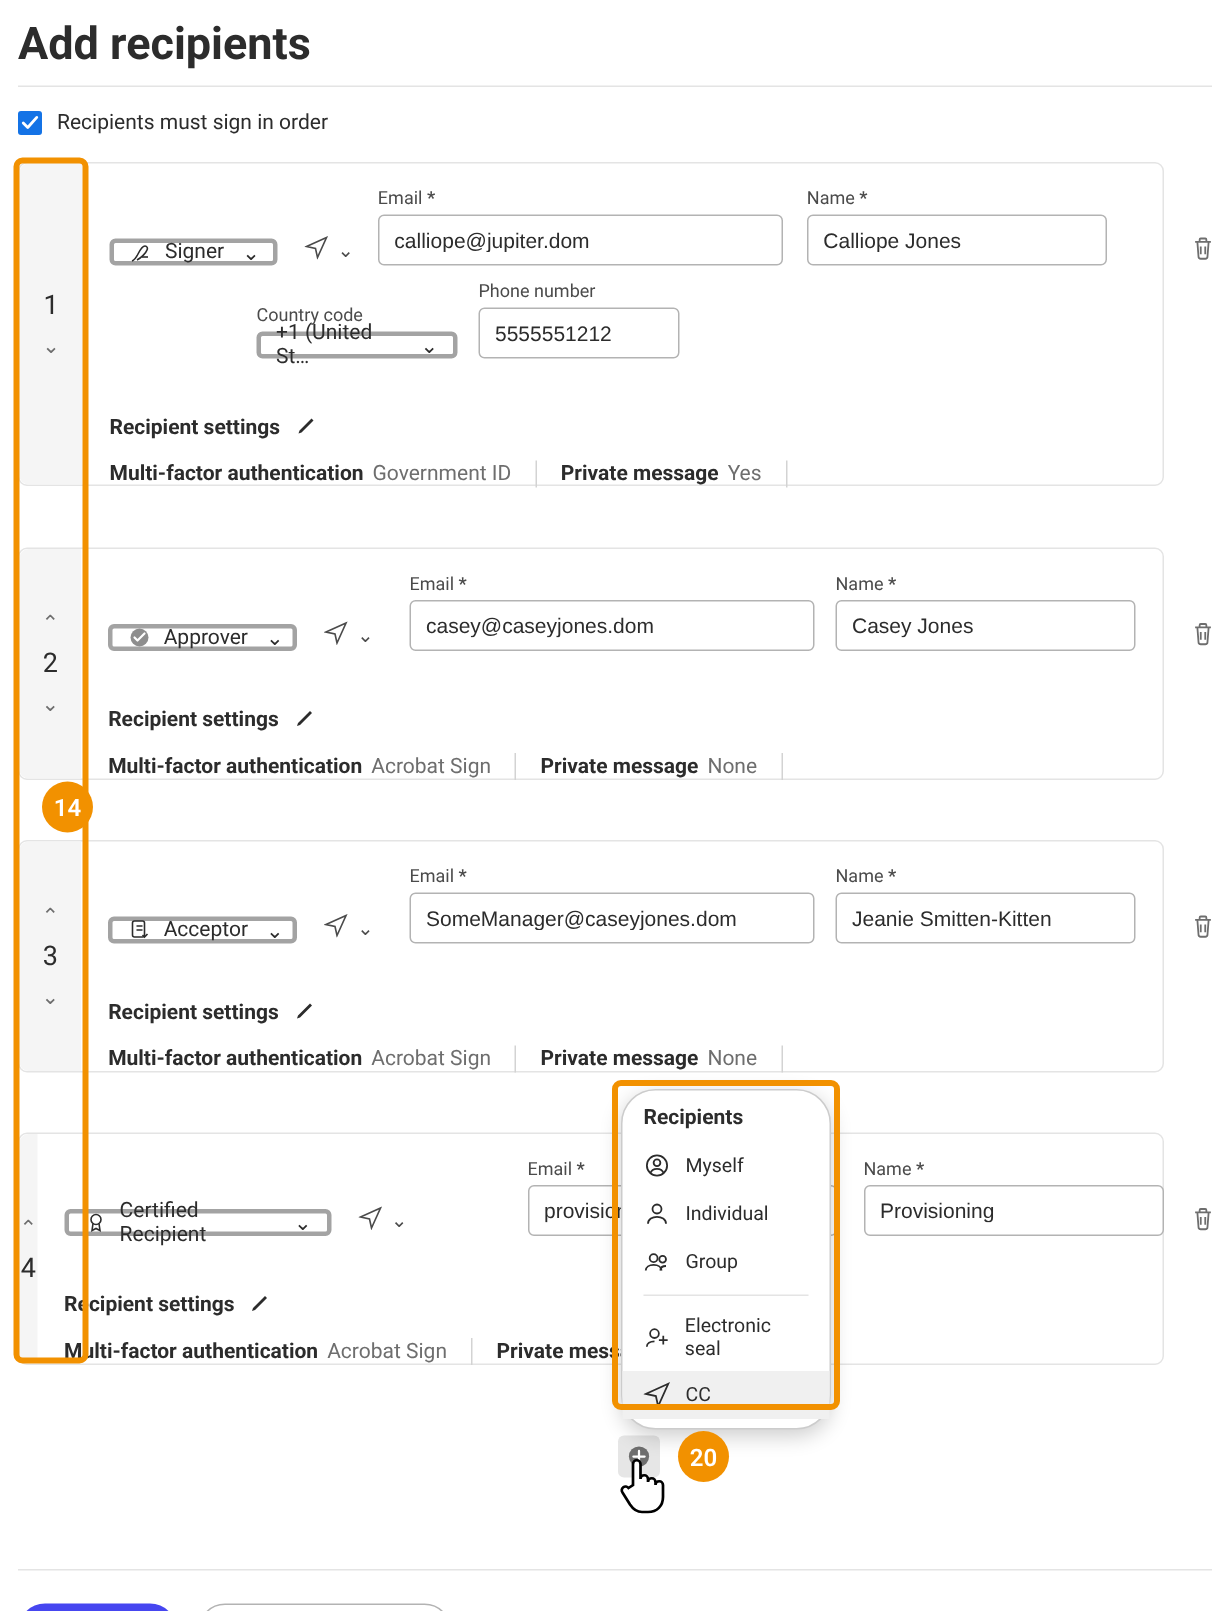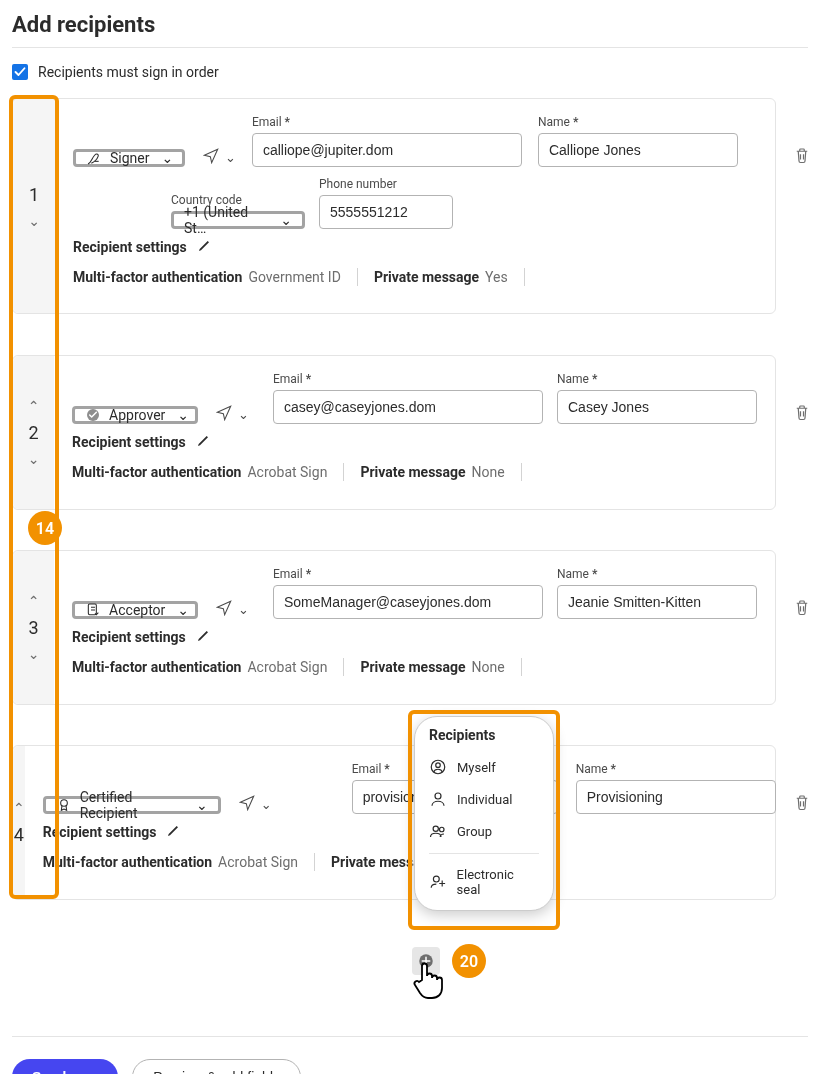--- a/index.html
+++ b/index.html
@@ -6,21 +6,21 @@
   body {
     font-family: -apple-system, BlinkMacSystemFont, "Segoe UI", Roboto, Arial, sans-serif;
     margin: 0;
     padding: 12px;
     color: #2c2c2c;
     font-size: 14px;
     background: #fff;
     width: 820px;
   }
   .page-title {
-    font-size: 22px;
+    font-size: 30px;
     font-weight: 700;
     margin: 0 0 10px 0;
     color: #2c2c2c;
   }
   .hr { border-bottom: 1px solid #e4e4e4; margin-bottom: 16px; }
   .order-row { display: flex; align-items: center; margin-bottom: 18px; }
   .checkbox {
     width: 16px; height: 16px;
     background: #1473e6;
     border-radius: 2px;
@@ -81,21 +81,21 @@
     padding: 7px 10px;
     height: 34px;
     font-size: 14px;
     color: #2c2c2c;
   }
   .email-input { width: 270px; }
   .name-input { width: 200px; }
   .phone-input { width: 134px; }
   .settings-row {
     display: flex; align-items: center; gap: 10px;
-    margin-top: 8px;
+    margin-top: 36px;
     font-weight: 700;
   }
   .settings-row svg { width: 16px; height: 16px; }
   .details-row {
     display: flex; align-items: center; gap: 6px;
     margin-top: 12px;
     font-size: 14px;
   }
   .details-row .lbl { font-weight: 700; }
   .details-row .val { color: #6e6e6e; }
@@ -461,20 +461,26 @@
     </div>
     <div class="pop-divider"></div>
     <div class="pop-item">
       <svg viewBox="0 0 24 24" class="ico-svg">
           <circle cx="10" cy="8" r="4"></circle>
           <path d="M3 20c0-3 3-5 7-5"></path>
           <path d="M14 14 L22 14 M18 10 L18 18"></path>
         </svg>
       <span>Electronic seal</span>
     </div>
+    <div class="pop-item highlight">
+      <svg viewBox="0 0 24 24" class="ico-svg">
+          <path d="M22 2 L2 11 L11 13 L13 22 Z"></path>
+        </svg>
+      <span>CC</span>
+    </div>
   </div>
 
   <div class="add-btn" style="left:400px; top:849px;">
     <svg viewBox="0 0 24 24" width="18" height="18">
         <circle cx="12" cy="12" r="9" fill="#6e6e6e"></circle>
         <path d="M12 7v10M7 12h10" stroke="#fff" stroke-width="2" stroke-linecap="round"></path>
       </svg>
   </div>
   <div class="badge13" style="left:440px; top:846px;">
       <span>20</span>

